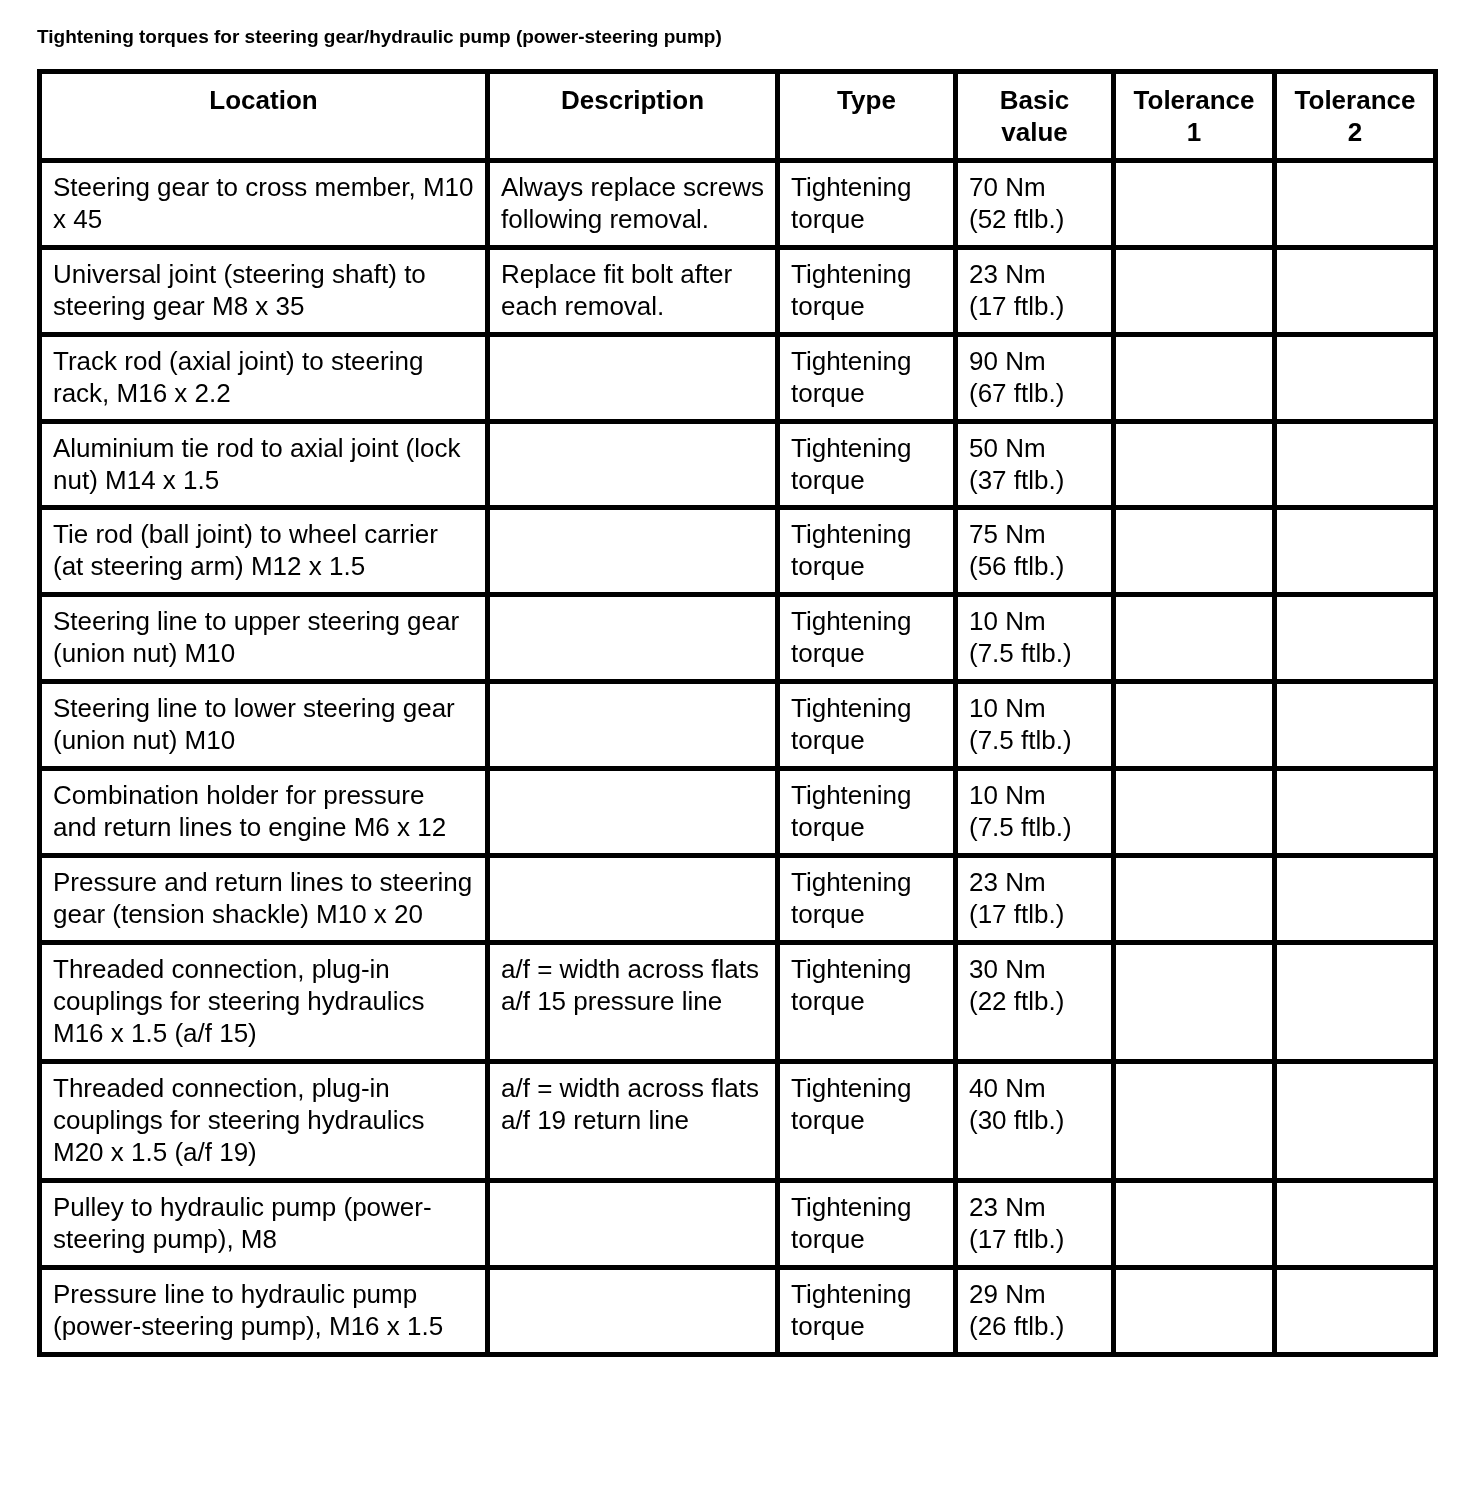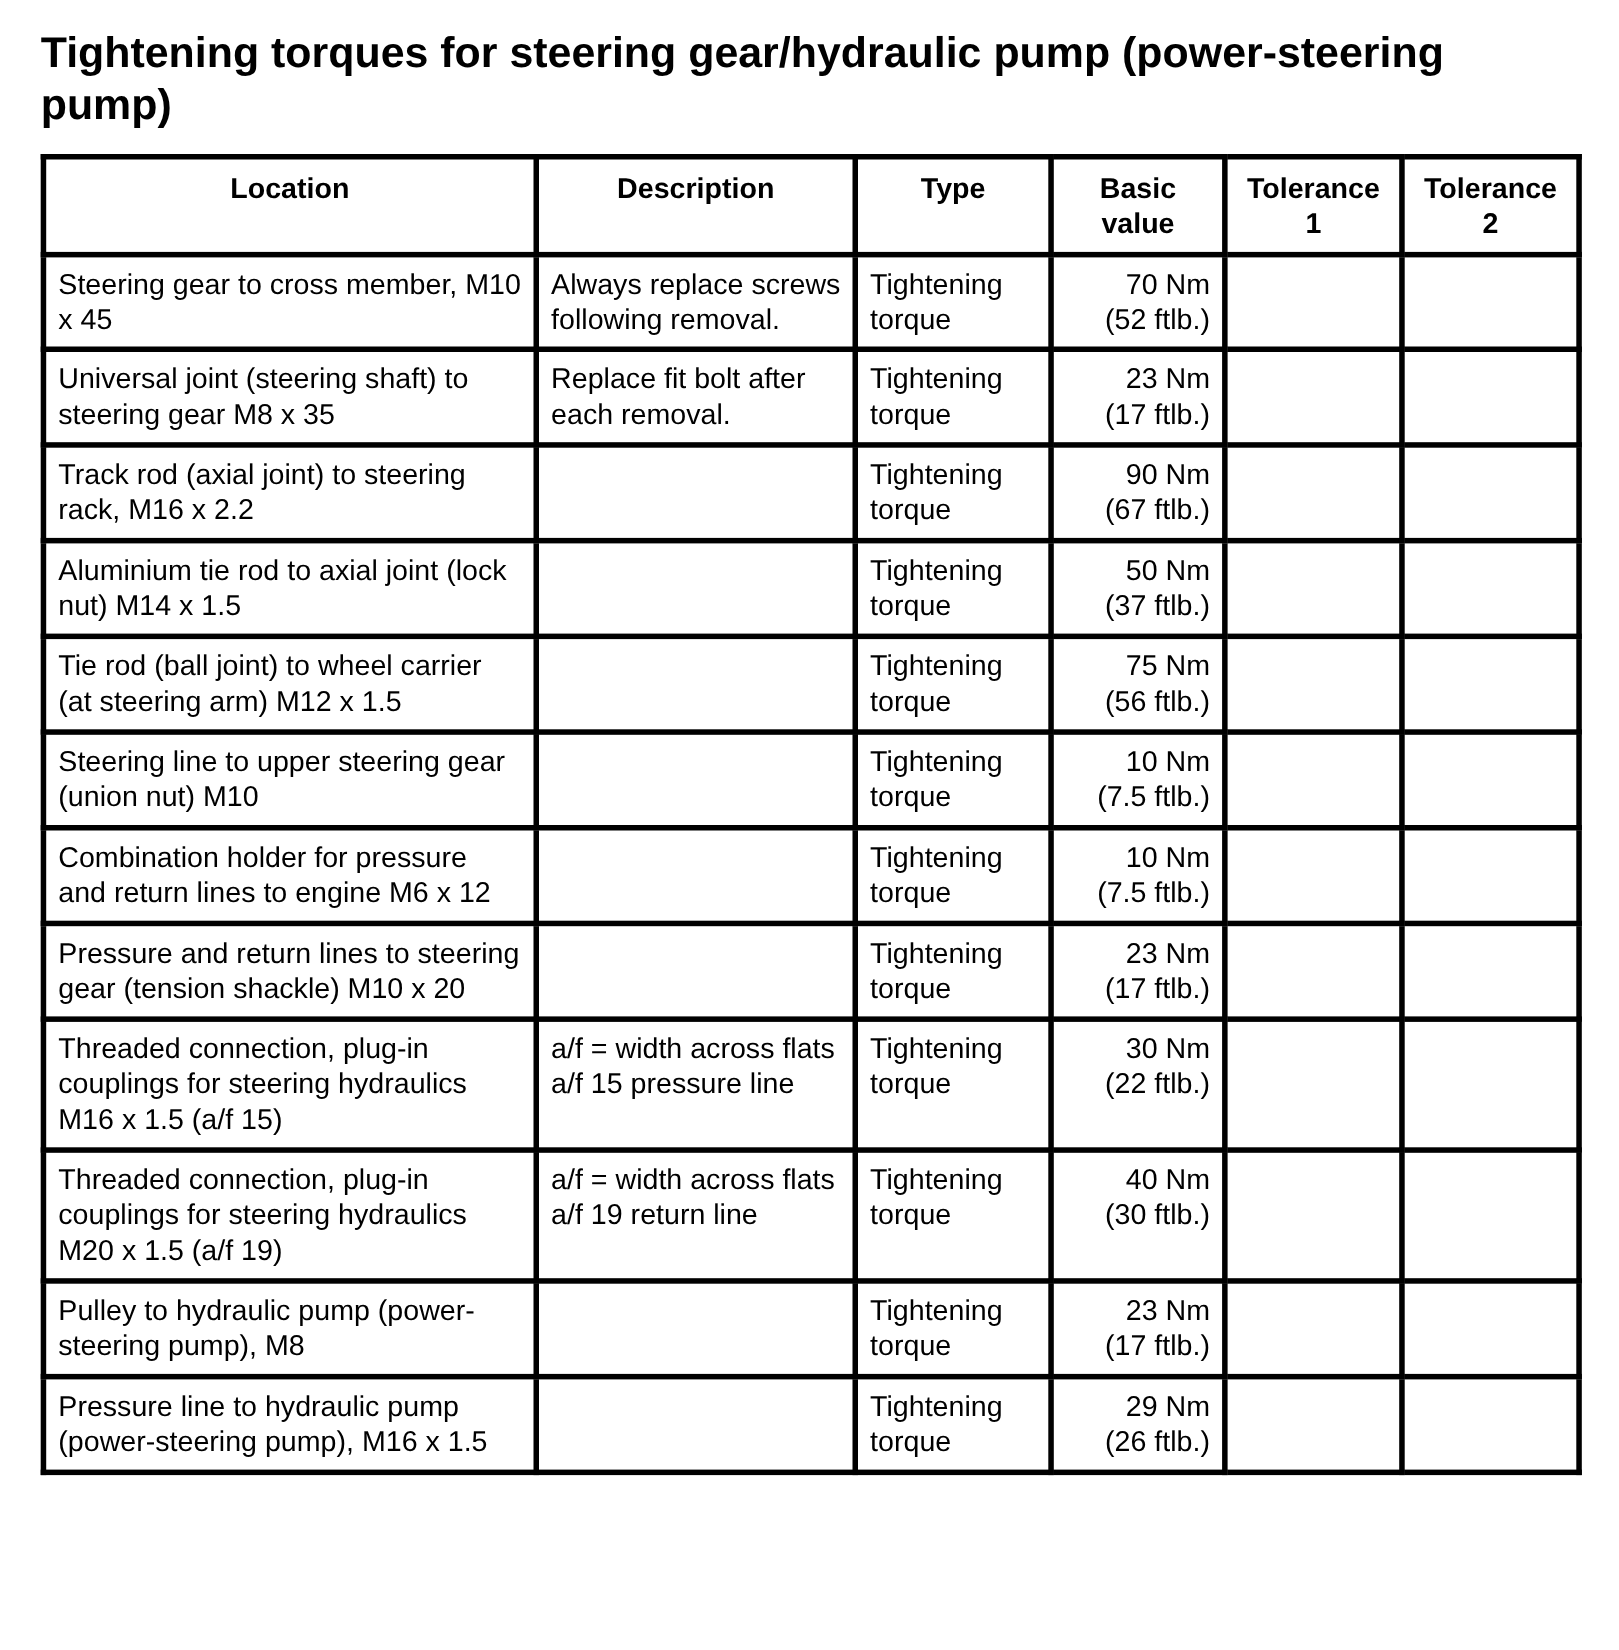--- a/index.html
+++ b/index.html
@@ -10,21 +10,21 @@
     font-family: "Liberation Sans", "DejaVu Sans", sans-serif;
   }
   .page {
     width: 1472px;
     height: 1500px;
     box-sizing: border-box;
     padding: 14px 39px 0 37px;
     background: #ffffff;
   }
   h1.doc-title {
-    font-size: 39px;
+    font-size: 19px;
     font-weight: bold;
     line-height: 1.2;
     margin: 12px 0 20px 0;
     padding: 0;
   }
   table.torque-table {
     border-collapse: collapse;
     table-layout: fixed;
     width: 1396px;
   }
@@ -42,21 +42,20 @@
   .torque-table th {
     font-weight: bold;
     padding-top: 11px;
   }
   .torque-table td.col-location,
   .torque-table td.col-description,
   .torque-table td.col-type {
     text-align: left;
   }
   .torque-table td.col-basic-value {
-    text-align: right;
   }
   .torque-table td.col-tolerance {
     text-align: left;
   }
 </style>
 </head>
 <body>
 
 <div class="page">
   <h1 class="doc-title">Tightening torques for steering gear/hydraulic pump (power-steering pump)</h1>
@@ -138,20 +137,29 @@
         <tr>
           <td class="col-location">Steering line to upper steering gear (union nut) M10</td>
           <td class="col-description"></td>
           <td class="col-type">Tightening torque</td>
           <td class="col-basic-value">10 Nm
 (7.5 ftlb.)</td>
           <td class="col-tolerance"></td>
           <td class="col-tolerance"></td>
         </tr>
 
+        <tr>
+          <td class="col-location">Steering line to lower steering gear (union nut) M10</td>
+          <td class="col-description"></td>
+          <td class="col-type">Tightening torque</td>
+          <td class="col-basic-value">10 Nm
+(7.5 ftlb.)</td>
+          <td class="col-tolerance"></td>
+          <td class="col-tolerance"></td>
+        </tr>
 
         <tr>
           <td class="col-location">Combination holder for pressure and return lines to engine M6 x 12</td>
           <td class="col-description"></td>
           <td class="col-type">Tightening torque</td>
           <td class="col-basic-value">10 Nm
 (7.5 ftlb.)</td>
           <td class="col-tolerance"></td>
           <td class="col-tolerance"></td>
         </tr>

